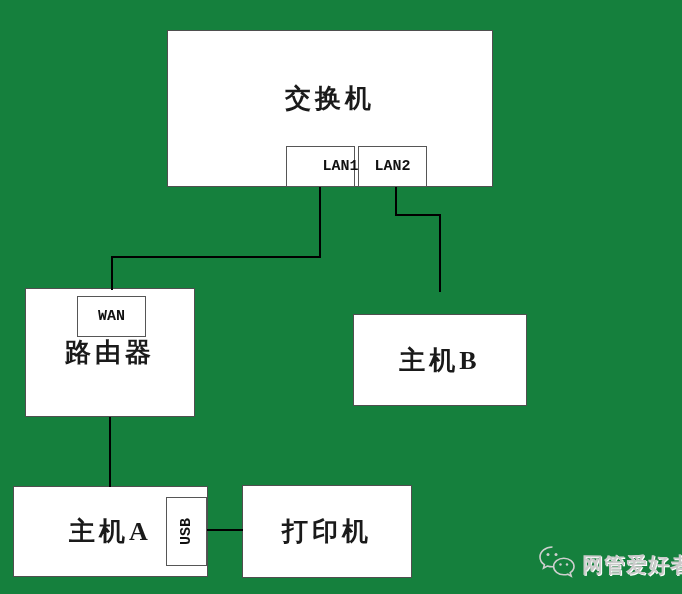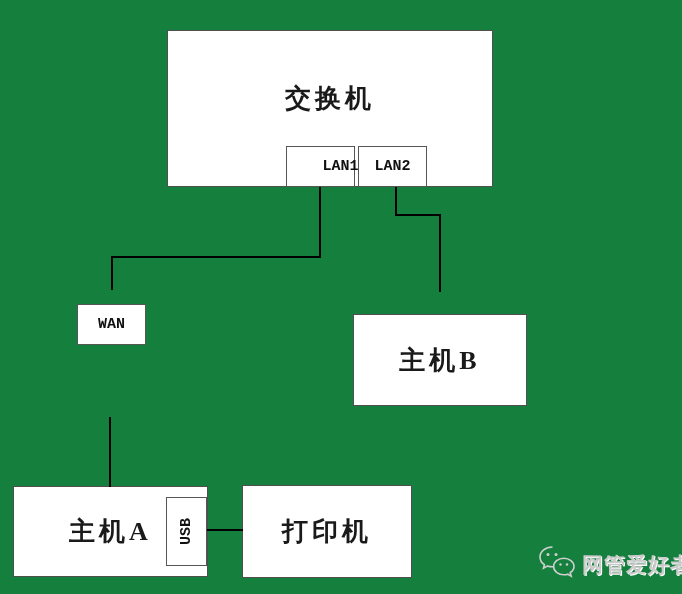--- a/index.html
+++ b/index.html
@@ -50,21 +50,21 @@
     position: absolute;
     background: #000000;
     z-index: 2;
   }
   
   #switch-box   { left: 167px; top: 30px;  width: 326px; height: 157px; }
   #switch-box .label { margin-bottom: 20px; }
   #lan1-port    { left: 286px; top: 146px; width: 69px;  height: 41px; padding-left: 40px; }
   #lan2-port    { left: 358px; top: 146px; width: 69px;  height: 41px; }
   #router-box   { left: 25px;  top: 288px; width: 170px; height: 129px; }
-  #wan-port     { left: 77px;  top: 304px; width: 69px;  height: 41px; }
+  #wan-port     { left: 77px;  top: 296px; width: 69px;  height: 41px; }
   #lan-port     { left: 77px;  top: 377px; width: 69px;  height: 40px; }
   #hostb-box    { left: 353px; top: 291px; width: 174px; height: 92px; margin-top: 23px; }
   #hosta-box    { left: 13px;  top: 486px; width: 195px; height: 91px; }
   #usb-port     { left: 166px; top: 497px; width: 41px;  height: 69px; }
   #printer-box  { left: 242px; top: 485px; width: 170px; height: 93px; }
   
   #wire-lan1-v1 { left: 319px; top: 187px; width: 2px;   height: 71px; }
   #wire-lan1-h  { left: 111px; top: 256px; width: 210px; height: 2px; }
   #wire-lan1-v2 { left: 111px; top: 256px; width: 2px;   height: 34px; }
   #wire-lan2-v1 { left: 395px; top: 187px; width: 2px;   height: 29px; }
@@ -99,20 +99,23 @@
   <div class="node" id="switch-box">
     <span class="label">交换机</span>
   </div>
   <div class="port" id="lan1-port">
     <span class="plabel">LAN1</span>
   </div>
   <div class="port" id="lan2-port">
     <span class="plabel">LAN2</span>
   </div>
 
+  <div class="node" id="router-box">
+    <span class="label">路由器</span>
+  </div>
   <div class="port" id="wan-port">
     <span class="plabel">WAN</span>
   </div>
 
   <div class="node" id="hostb-box">
     <span class="label">主机B</span>
   </div>
 
   <div class="node" id="hosta-box">
     <span class="label">主机A</span>

